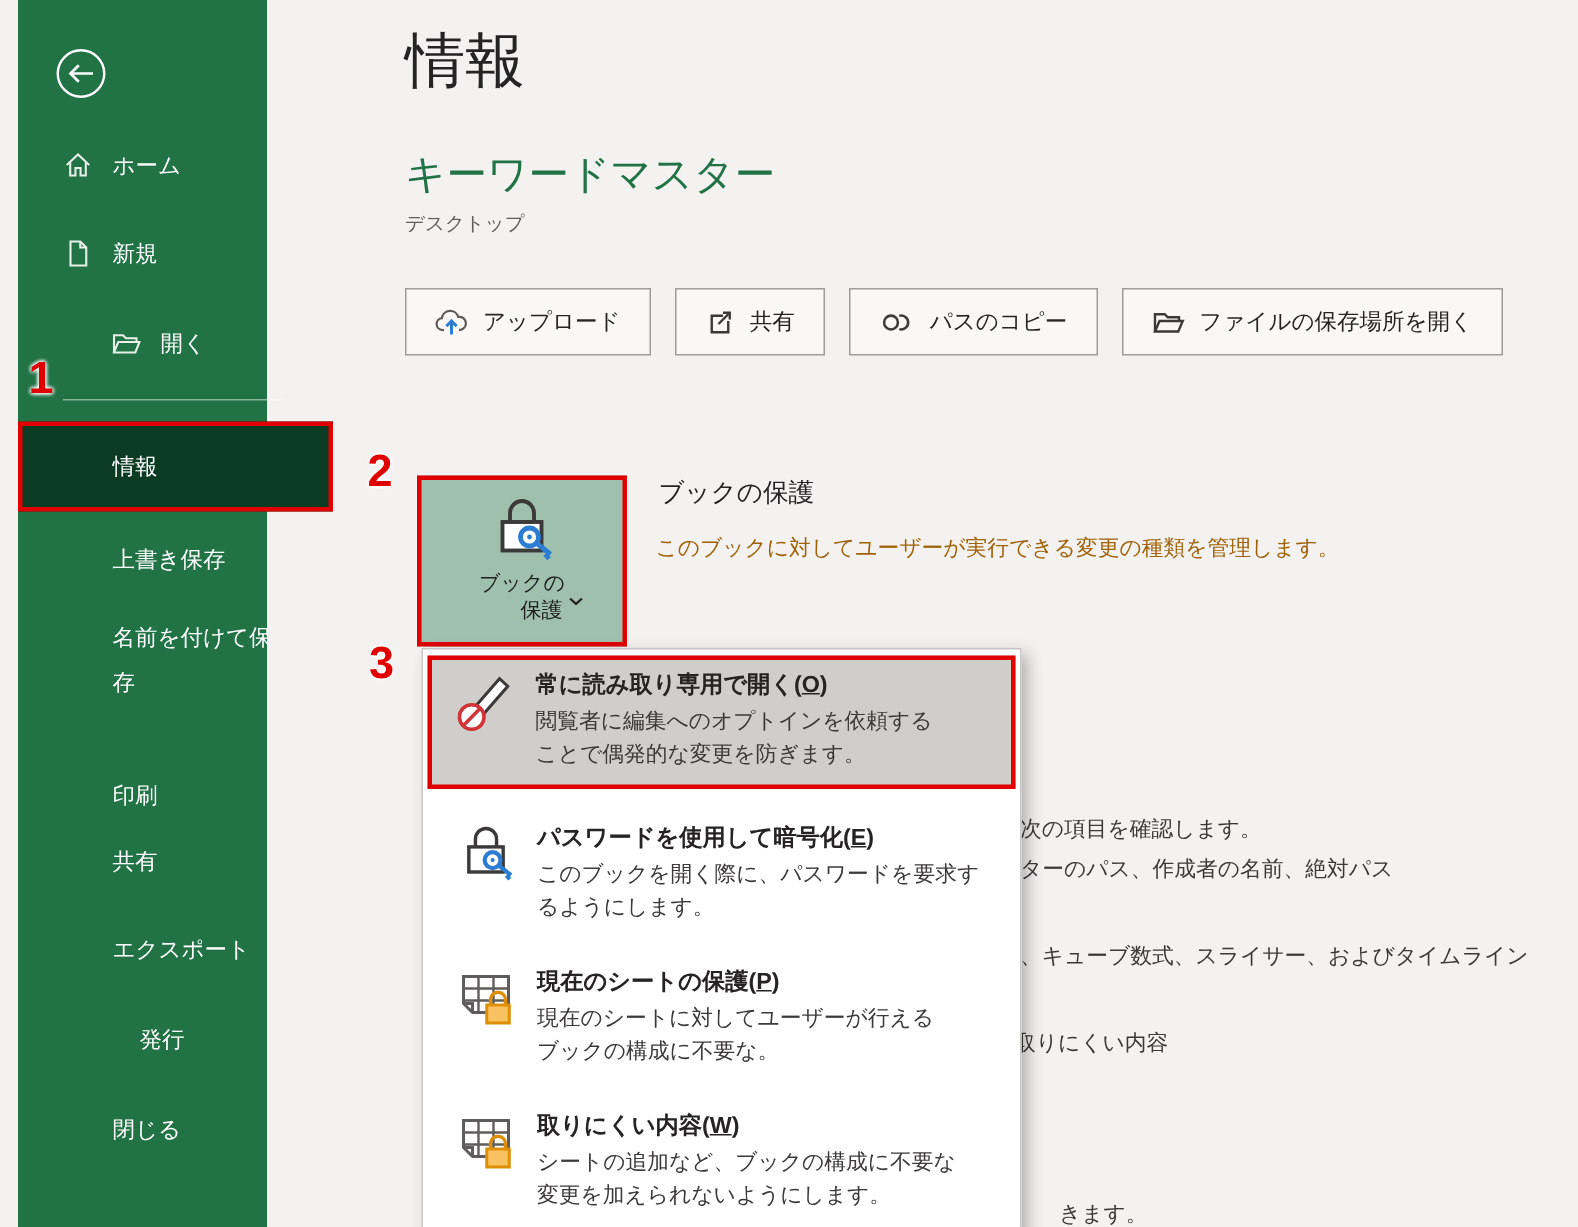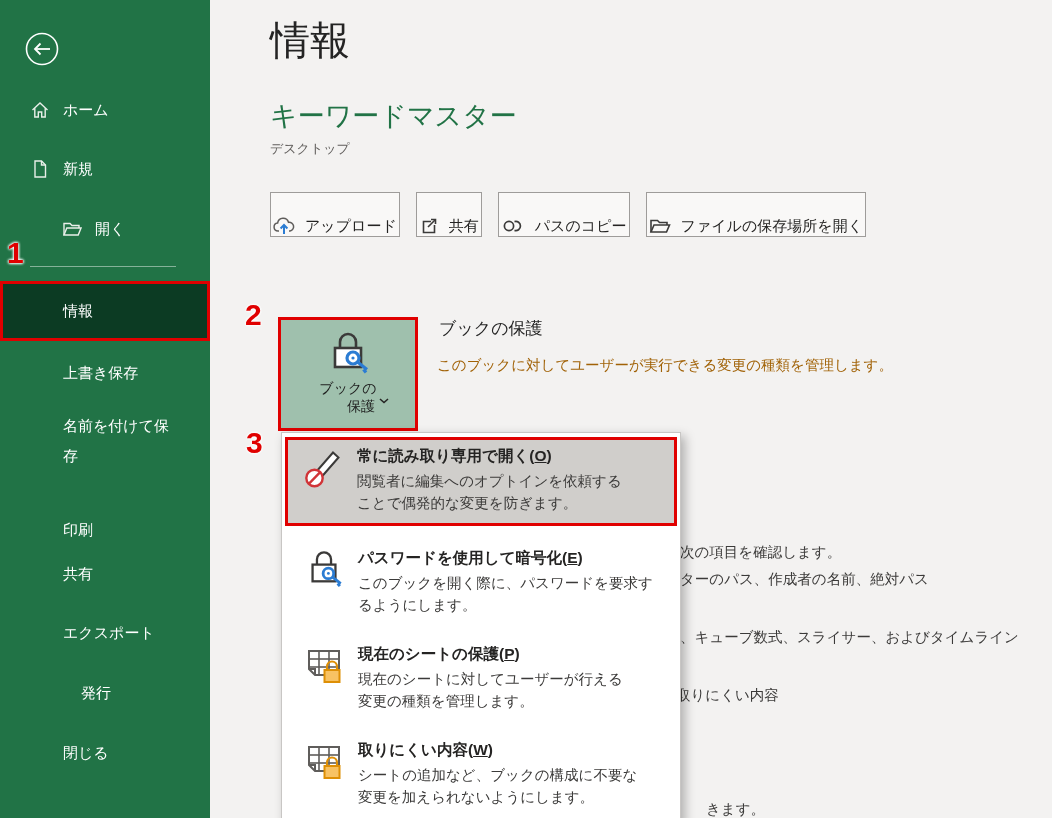--- a/index.html
+++ b/index.html
@@ -2,37 +2,37 @@
 <html><head>
 <meta charset="utf-8">
 <style>
   * { margin:0; padding:0; box-sizing:border-box; }
   html,body { width:1052px; height:818px; overflow:hidden; }
   body {
     font-family:"Liberation Sans","DejaVu Sans",sans-serif;
     background:#f3f2f1; color:#252423; position:relative;
   }
   
-  .sidebar { position:absolute; left:0; top:0; width:210px; height:818px; background:#217346; z-index:2; }
+  .sidebar { position:absolute; left:12px; top:0; width:166px; height:818px; background:#217346; z-index:2; }
   .back-btn { position:absolute; left:24px; top:31px; width:36px; height:36px; cursor:pointer; }
   .nav-item { position:absolute; left:0; width:210px; height:32px; display:flex; align-items:center; color:#fff; font-size:15px; cursor:pointer; }
   .nav-item .nicon { width:20px; height:20px; margin-left:30px; margin-right:13px; display:inline-flex; }
   .nav-item.noicon { padding-left:63px; }
   .nav-divider { position:absolute; left:30px; top:266px; width:146px; height:1px; background:rgba(255,255,255,.45); }
   .nav-selected { position:absolute; left:0; top:281px; width:210px; height:60px; background:#0c3b23; border:3px solid #e00000; display:flex; align-items:center; padding-left:60px; color:#fff; font-size:15px; cursor:pointer; }
   .nav-wrap { line-height:30px; width:112px; word-break:break-all; }
   
   .stepnum { position:absolute; color:#e00000; font-size:30px; font-weight:bold; z-index:20;
              text-shadow:0 0 3px #fff,0 0 3px #fff,0 0 3px #fff; }
   
   .page-title { position:absolute; left:270px; top:13px; font-size:40px; font-weight:400; color:#242424; }
   .doc-title { position:absolute; left:270px; top:98px; font-size:27px; color:#217346; }
   .doc-loc { position:absolute; left:270px; top:140px; font-size:13px; color:#605e5c; }
   .toolbar { position:absolute; left:270px; top:192px; display:flex; gap:16px; }
-  .tb-btn { height:45px; display:inline-flex; align-items:flex-end; gap:10px; padding:0 2px;
+  .tb-btn { height:45px; display:inline-flex; align-items:center; gap:10px; padding:0 19px;
             background:#f9f8f7; border:1px solid #9e9c9a; font-size:15px; color:#252423; cursor:pointer; }
   .tb-btn .ticon { display:inline-flex; }
   
   .protect-btn { position:absolute; left:278px; top:317px; width:140px; height:114px; background:#9fc0ad;
                  border:3px solid #e00000; display:flex; flex-direction:column; align-items:center;
                  font-size:14px; color:#1e1e1e; cursor:pointer; z-index:3; }
   .protect-btn .bicon { margin-top:8px; }
   .protect-btn .bl1 { margin-top:2px; }
   .protect-btn .bl2 { display:flex; align-items:flex-start; gap:4px;margin-left:40px; }
   .sec-heading { position:absolute; left:439px; top:317px; font-size:17px; font-weight:400; color:#242424; }
@@ -244,21 +244,21 @@
         <line x1="17" y1="8" x2="17" y2="32" stroke="#5f5d5b" stroke-width="1.6"></line>
         <line x1="27" y1="8" x2="27" y2="32" stroke="#5f5d5b" stroke-width="1.6"></line>
         <line x1="7" y1="16" x2="37" y2="16" stroke="#5f5d5b" stroke-width="1.6"></line>
         <line x1="7" y1="24" x2="37" y2="24" stroke="#5f5d5b" stroke-width="1.6"></line>
         <path d="M25 27 v-3.5 a5 5 0 0 1 10 0 V27" fill="none" stroke="#de8f05" stroke-width="2.2"></path>
         <rect x="22.5" y="27" width="15" height="12" fill="#f8c263" stroke="#de8f05" stroke-width="2"></rect>
       </svg>
     </span>
     <div class="mi-text">
       <div class="mi-title"><span>現在のシートの保護(</span><span class="ukey">P</span><span>)</span></div>
-      <div class="mi-desc"><span>現在のシートに対してユーザーが行える</span><br><span>変更の種類を管理します。</span></div>
+      <div class="mi-desc"><span>現在のシートに対してユーザーが行える</span><br><span>ブックの構成に不要な。</span></div>
     </div>
   </div>
 
   <div class="menu-item" style="top:299px;">
     <span class="mi-icon">
       <svg width="44" height="44" viewBox="0 0 44 44">
         <path d="M7 8 H37 V32 H13 L7 26 Z" fill="#fff" stroke="#5f5d5b" stroke-width="2"></path>
         <path d="M7 26 H13 V32" fill="none" stroke="#5f5d5b" stroke-width="2"></path>
         <line x1="17" y1="8" x2="17" y2="32" stroke="#5f5d5b" stroke-width="1.6"></line>
         <line x1="27" y1="8" x2="27" y2="32" stroke="#5f5d5b" stroke-width="1.6"></line>

